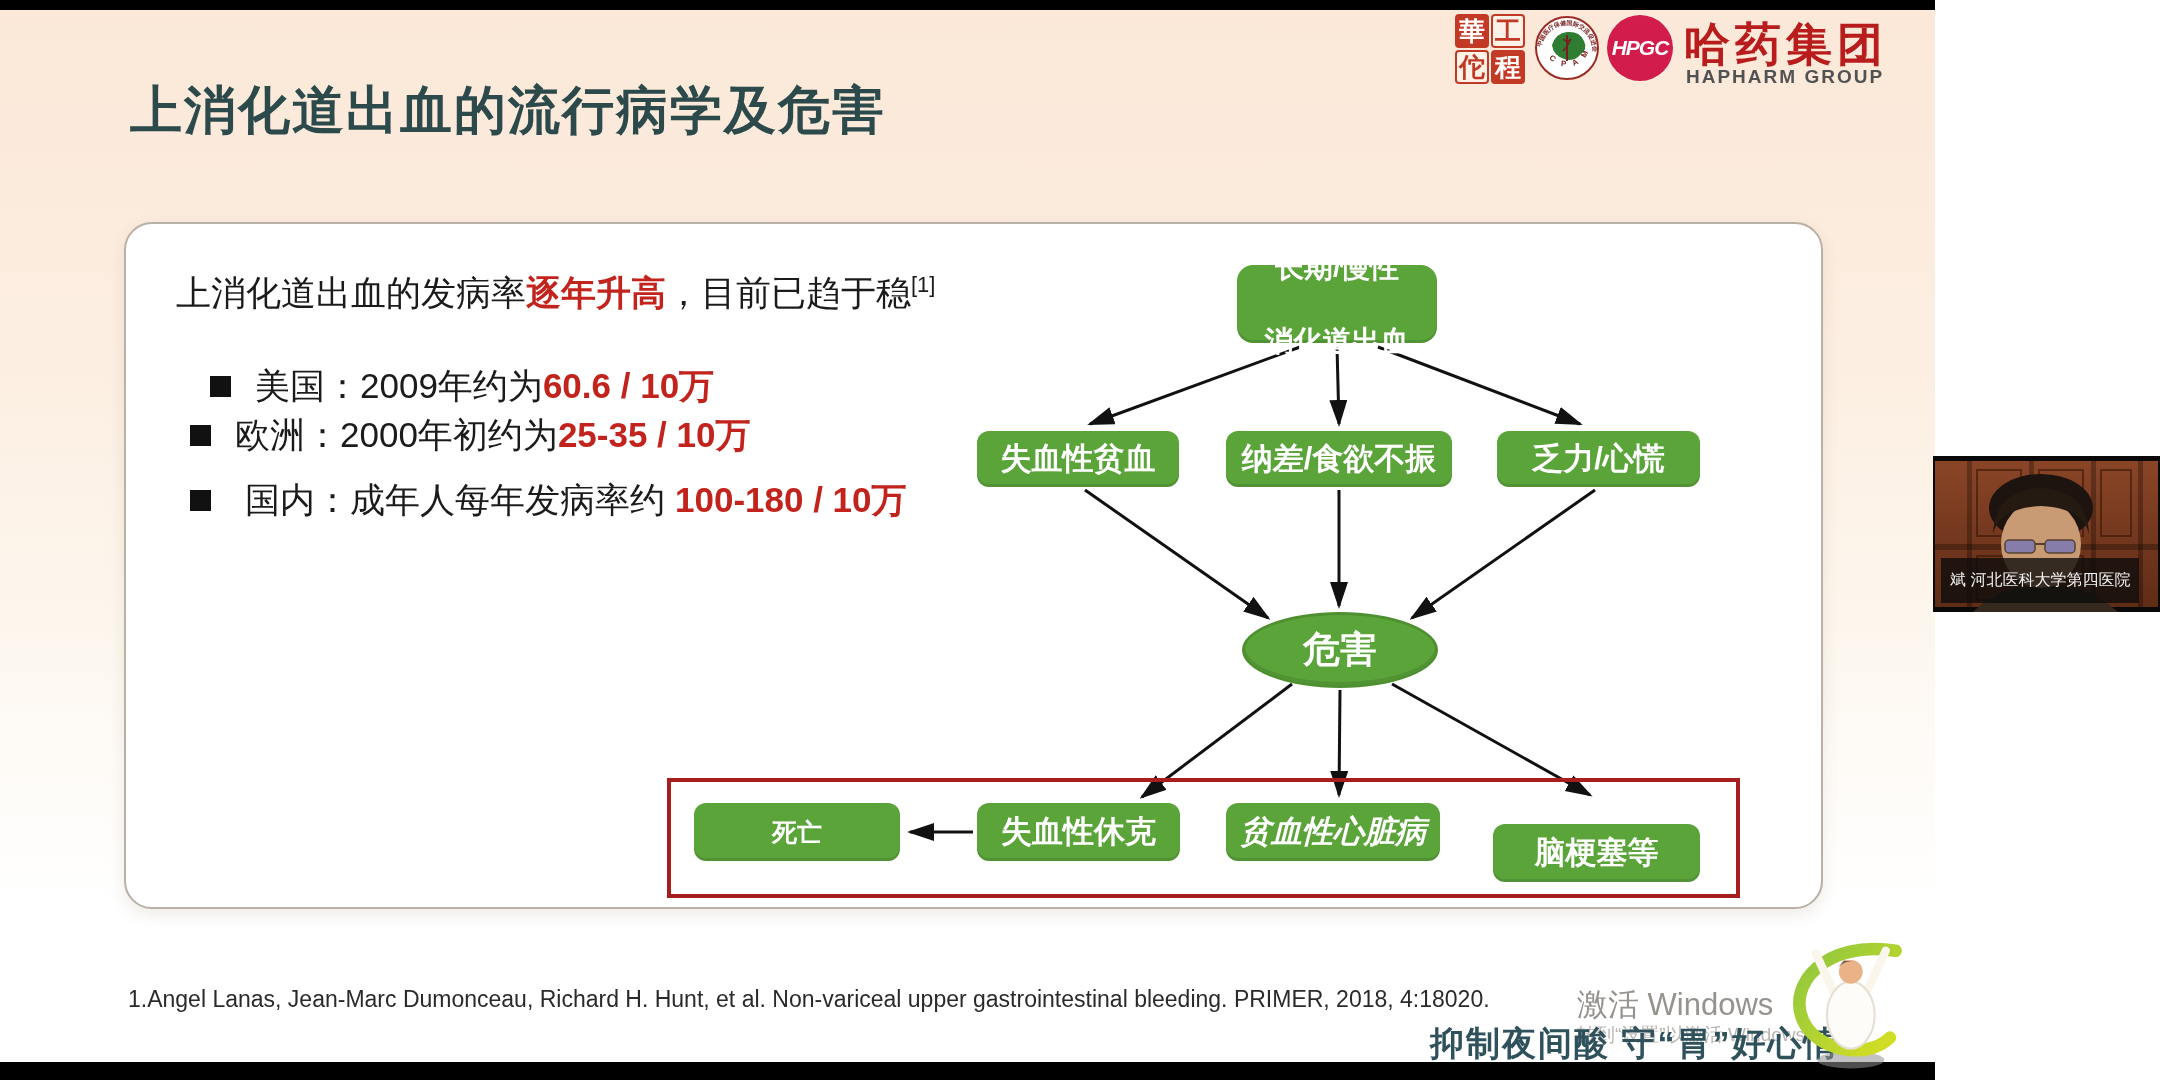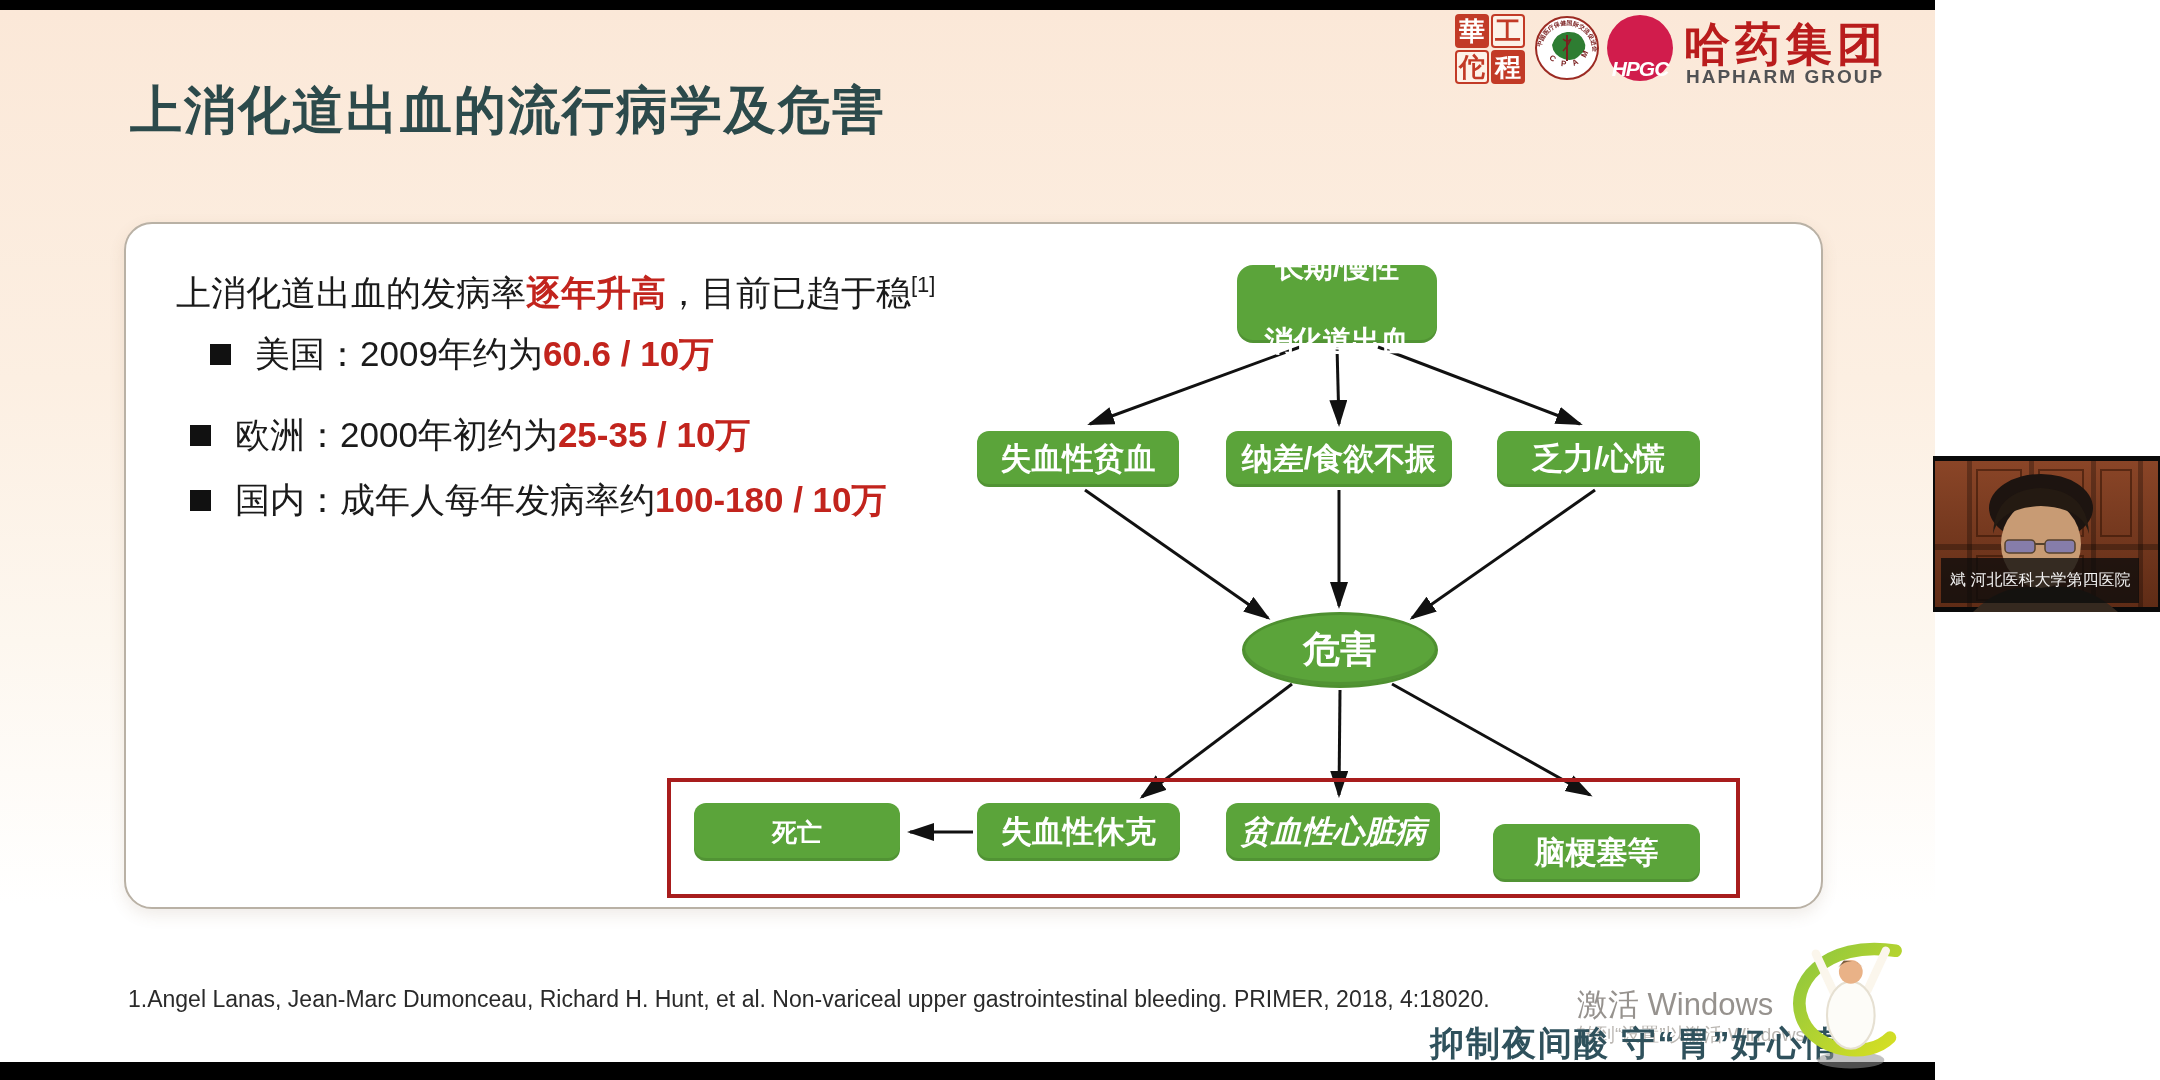--- a/index.html
+++ b/index.html
@@ -22,35 +22,35 @@
   .page-title{left:130px;top:76px;font-size:52px;font-weight:700;color:#2c4a4b;letter-spacing:2px;}
 
   
   .seal{left:1455px;top:14px;width:72px;height:70px;display:grid;
         grid-template-columns:34px 34px;grid-template-rows:34px 34px;gap:2px;}
   .seal div{display:flex;align-items:center;justify-content:center;font-size:26px;font-weight:700;border-radius:4px;}
   .seal .filled{background:#c23a26;color:#fff;}
   .seal .outline{background:#fdf2e8;color:#c23a26;box-shadow:inset 0 0 0 2px #c23a26;}
   .cpam{left:1534px;top:15px;width:66px;height:66px;}
   .hpgc{left:1607px;top:15px;width:66px;height:66px;border-radius:50%;background:#d11c4c;
-        display:flex;align-items:flex-end;justify-content:center;}
+        display:flex;align-items:center;justify-content:center;}
   .hpgc span{color:#fff;font-weight:700;font-style:italic;font-size:21px;letter-spacing:-1px;}
   .hapharm-cn{left:1684px;top:14px;font-size:46px;font-weight:700;color:#b91c1c;letter-spacing:5px;}
   .hapharm-en{left:1686px;top:66px;font-size:19px;font-weight:700;color:#515254;letter-spacing:2px;}
 
   
   .panel{left:124px;top:222px;width:1695px;height:683px;background:#ffffff;
          border:2px solid #b9b1a5;border-radius:28px;box-shadow:0 6px 16px rgba(120,90,60,.12);}
 
   
   .intro{left:176px;top:270px;font-size:35px;color:#1b1b1b;}
   .hl{color:#c2241d;font-weight:700;}
   .intro sup{font-size:22px;}
   .bullet-row{display:flex;align-items:center;font-size:35px;color:#1b1b1b;}
-  .b1{left:190px;top:331px;padding-left:20px;} .b2{left:190px;top:412px;} .b3{left:190px;top:477px;}
+  .b1{left:190px;top:363px;padding-left:20px;} .b2{left:190px;top:412px;} .b3{left:190px;top:477px;gap:10px;}
   .bullet-marker{width:21px;height:21px;background:#111;margin-right:24px;flex:0 0 auto;}
 
   
   .gbox{background:#5ba43a;color:#fff;font-weight:700;display:flex;align-items:center;justify-content:center;
         text-align:center;border-radius:12px;box-shadow:inset 0 -3px 0 rgba(0,0,0,.10);}
   .root-box{left:1237px;top:265px;width:200px;height:78px;border-radius:16px;
             font-size:29px;line-height:36px;flex-direction:column;gap:38px;}
   .m1{left:977px;top:431px;width:202px;height:56px;font-size:31px;}
   .m2{left:1226px;top:431px;width:226px;height:56px;font-size:31px;}
   .m3{left:1497px;top:431px;width:203px;height:56px;font-size:31px;}

